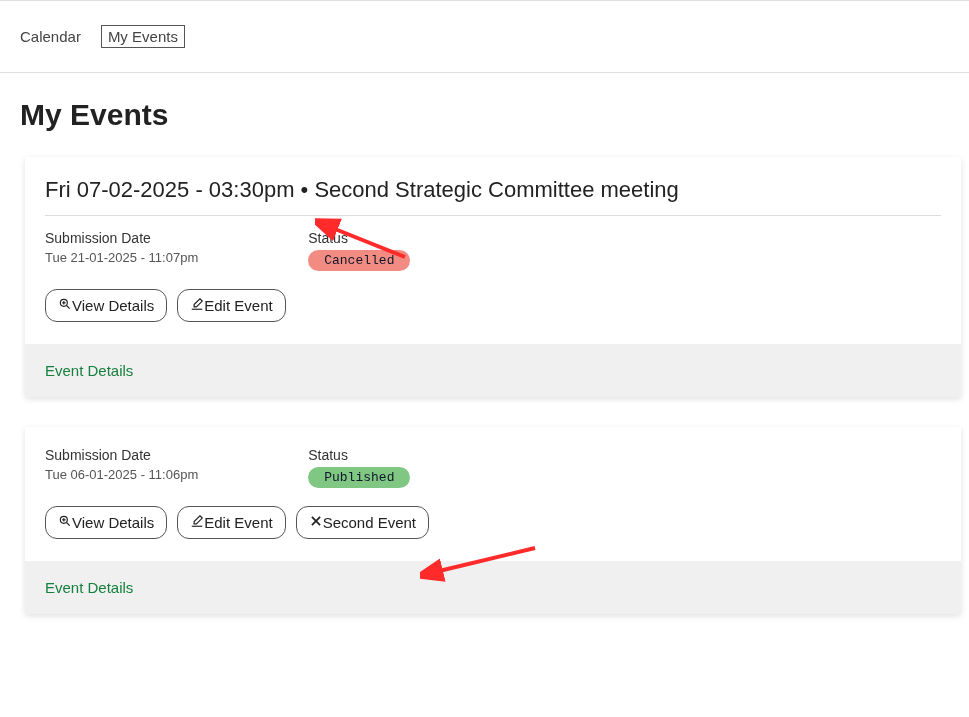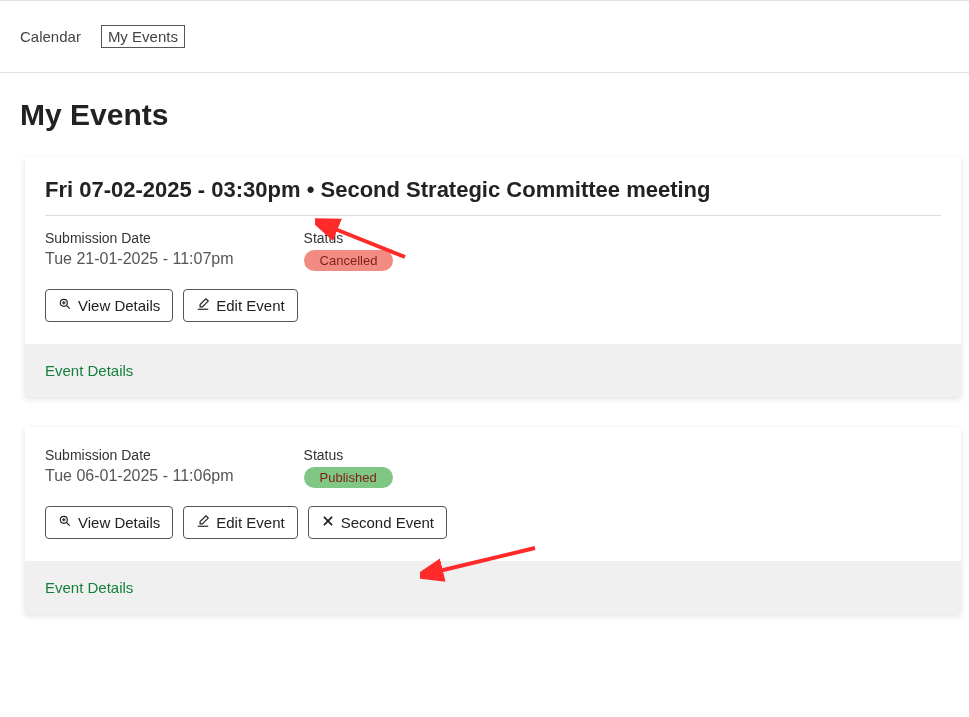--- a/index.html
+++ b/index.html
@@ -36,70 +36,70 @@
     margin: 0 8px 30px 25px;
     box-shadow: 0 2px 6px rgba(0,0,0,0.12);
     background: #fff;
     padding: 20px 0 0 0;
   }
   .event-inner {
     padding: 0 20px;
   }
   .event-title {
     font-size: 22px;
-    font-weight: 700;
+    font-weight: 400;
     color: #222;
     padding-bottom: 12px;
     border-bottom: 1px solid #ddd;
     margin-bottom: 14px;
   }
   .meta-row {
     display: flex;
-    gap: 70px;
+    gap: 110px;
     margin-bottom: 18px;
   }
   .meta-block { }
   .meta-label {
     font-size: 14px;
     color: #333;
     margin-bottom: 4px;
   }
   .meta-value {
-    font-size: 16px;
+    font-size: 13px;
     color: #555;
   }
   .badge {
     display: inline-block;
     border-radius: 12px;
     padding: 3px 16px;
     font-size: 13px;
-    color: #7f1d1d;
+    color: #0f172a;
+    font-family: Liberation Mono, monospace;
   }
   .badge-cancelled {
     background: #f28b82;
   }
   .badge-published {
     background: #81c784;
   }
   .btn-row {
     display: flex;
     gap: 10px;
     margin-bottom: 22px;
   }
   .btn {
     border: 1px solid #555;
     background: #fff;
-    border-radius: 4px;
+    border-radius: 12px;
     padding: 7px 12px;
     font-size: 15px;
     color: #222;
     cursor: pointer;
     display: inline-flex;
     align-items: flex-end;
-    gap: 6px;
   }
   .btn svg { width: 14px; height: 14px; }
   .details-bar {
     background: #f0f0f0;
     padding: 18px 20px;
     font-size: 15px;
     color: #15803d;
   }
   .arrow {
     position: absolute;

